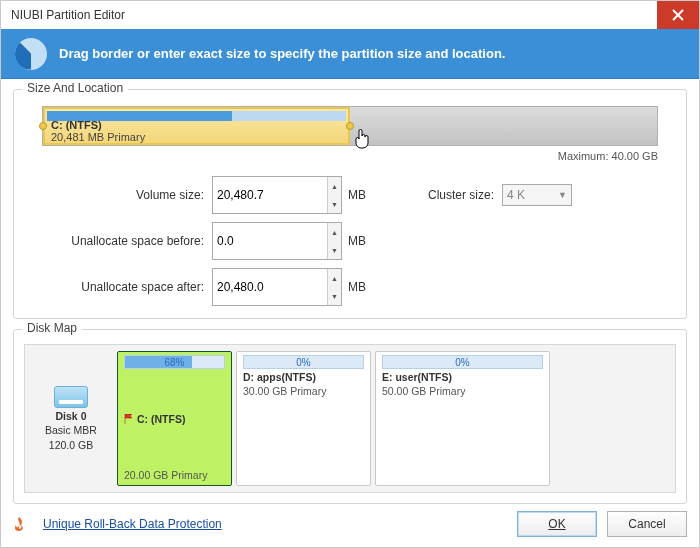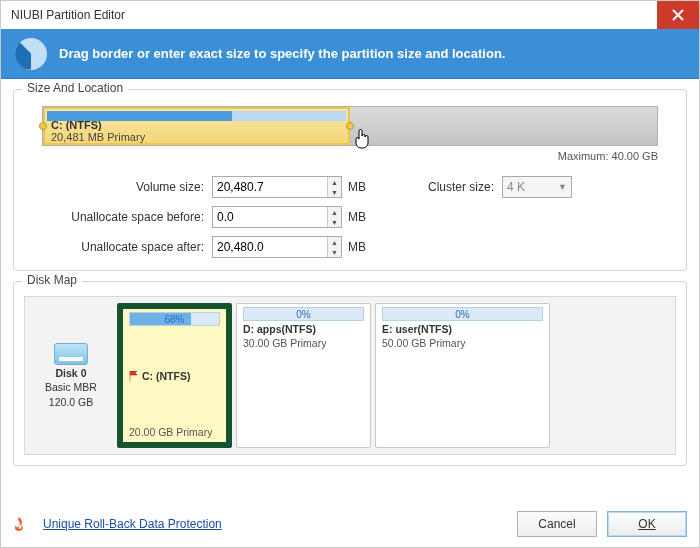--- a/index.html
+++ b/index.html
@@ -23,36 +23,36 @@
   .part-label { font-size: 11px; font-weight: bold; color:#333; margin-top:10px; line-height:1.1; }
   .part-sub { font-size: 11px; color:#444; }
   .drag-dot { position:absolute; width:8px; height:8px; background:#efc94c; border:1px solid #b89b2c; border-radius:50%; top:50%; transform:translateY(-50%); }
   .drag-dot.left { left:-6px; }
   .drag-dot.right { right:-6px; }
   .cursor-hand { position:absolute; left: calc(50% + 2px); top: 20px; width:20px; height:24px; pointer-events:none; }
   .maxline { text-align:right; font-size:11px; color:#555; margin-top:4px; }
 
   .fields { margin-top: 14px; display:grid; grid-template-columns: 170px 130px 40px 120px 120px; row-gap:8px; align-items:center; }
   .fields label { text-align:right; padding-right:8px; color:#333; }
-  .spinbox { display:flex; height:22px; border:1px solid #aaa; background:#fff; }
+  .spinbox { display:flex; height:38px; border:1px solid #aaa; background:#fff; }
   .spinbox input { border:none; width:100%; padding:2px 4px; font-size:12px; outline:none; }
   .spinbox .spins { width:16px; display:flex; flex-direction:column; border-left:1px solid #ccc; }
   .spinbox .spins div { flex:1; display:flex; align-items:center; justify-content:center; font-size:7px; color:#555; background:#f3f3f3; }
   .unit { padding-left:6px; color:#333; }
   .cluster-lbl { text-align:right; padding-right:8px; }
   .cluster-sel { height:22px; border:1px solid #aaa; background:#f5f5f5; display:flex; align-items:center; padding:0 4px; color:#888; justify-content:space-between; width:70px; }
   .cluster-sel .chev { font-size:9px; color:#888; }
 
   .diskmap-body { background:#f3f3f3; border:1px solid #d7d7d7; padding:6px; display:flex; gap:6px; }
   .disk-info { width:80px; display:flex; flex-direction:column; align-items:center; justify-content:center; gap:2px; }
   .disk-icon { width:34px; height:22px; background:linear-gradient(#bfe3f7,#7ec3e8); border:1px solid #6ab0d8; border-radius:3px; position:relative; }
   .disk-icon::after { content:''; position:absolute; bottom:3px; left:4px; right:4px; height:4px; background:#fff; border-radius:1px; }
   .disk-text { font-size:10.5px; color:#333; text-align:center; line-height:1.2; }
   .partcard { flex:0 0 auto; background:#fff; border:1px solid #c9c9c9; border-radius:2px; padding:3px 6px 4px; display:flex; flex-direction:column; gap:2px; }
-  .partcard.sel { border:6px solid #14532d; background:#fef9c3;gap:44px; }
+  .partcard.sel { border:1px solid #14532d; background:#bef264;gap:44px; }
   .partcard .toprow { height:14px; background:#dceaf7; border:1px solid #b6d0e8; position:relative; display:flex; align-items:center; justify-content:center; font-size:10px; color:#2b6bbf; }
   .partcard .toprow .fill { position:absolute; left:0; top:0; bottom:0; background:#6fb0e6; }
   .partcard .toprow span { position:relative; z-index:1; }
   .partcard .name { font-size:10.5px; font-weight:bold; color:#333; display:flex; align-items:center; gap:3px; }
   .partcard .sub { font-size:10.5px; color:#555; }
   .flag { width:10px; height:10px; }
   .unalloc-top { background: repeating-linear-gradient(45deg,#dcdcdc 0 4px,#efefef 4px 8px) !important; border:1px solid #cfcfcf !important; }
 
   .footer { position:absolute; bottom:10px; left:12px; right:12px; display:flex; align-items:center; justify-content:space-between; }
   .flame { width:12px; height:14px; display:inline-block; }
@@ -187,18 +187,18 @@
 </div>
 
 <div class="footer">
   <a class="link">
     <svg class="flame" viewBox="0 0 12 14">
         <path d="M6 0 C3 4 9 5 6 9 C10 8 10 3 6 0 Z M6 14 C2 14 1 11 3 8 C3 11 5 11 5 9 C7 10 6 12 6 12 C8 12 9 10 8 8 C11 10 10 14 6 14 Z" fill="#e9692c"></path>
       </svg>
     <span>Unique Roll-Back Data Protection</span>
   </a>
   <div class="btns">
-    <div class="btn">Cancel</div>
     <div class="btn ok">
         <u>OK</u>
       </div>
+    <div class="btn">Cancel</div>
   </div>
 </div>
 
 </body></html>

